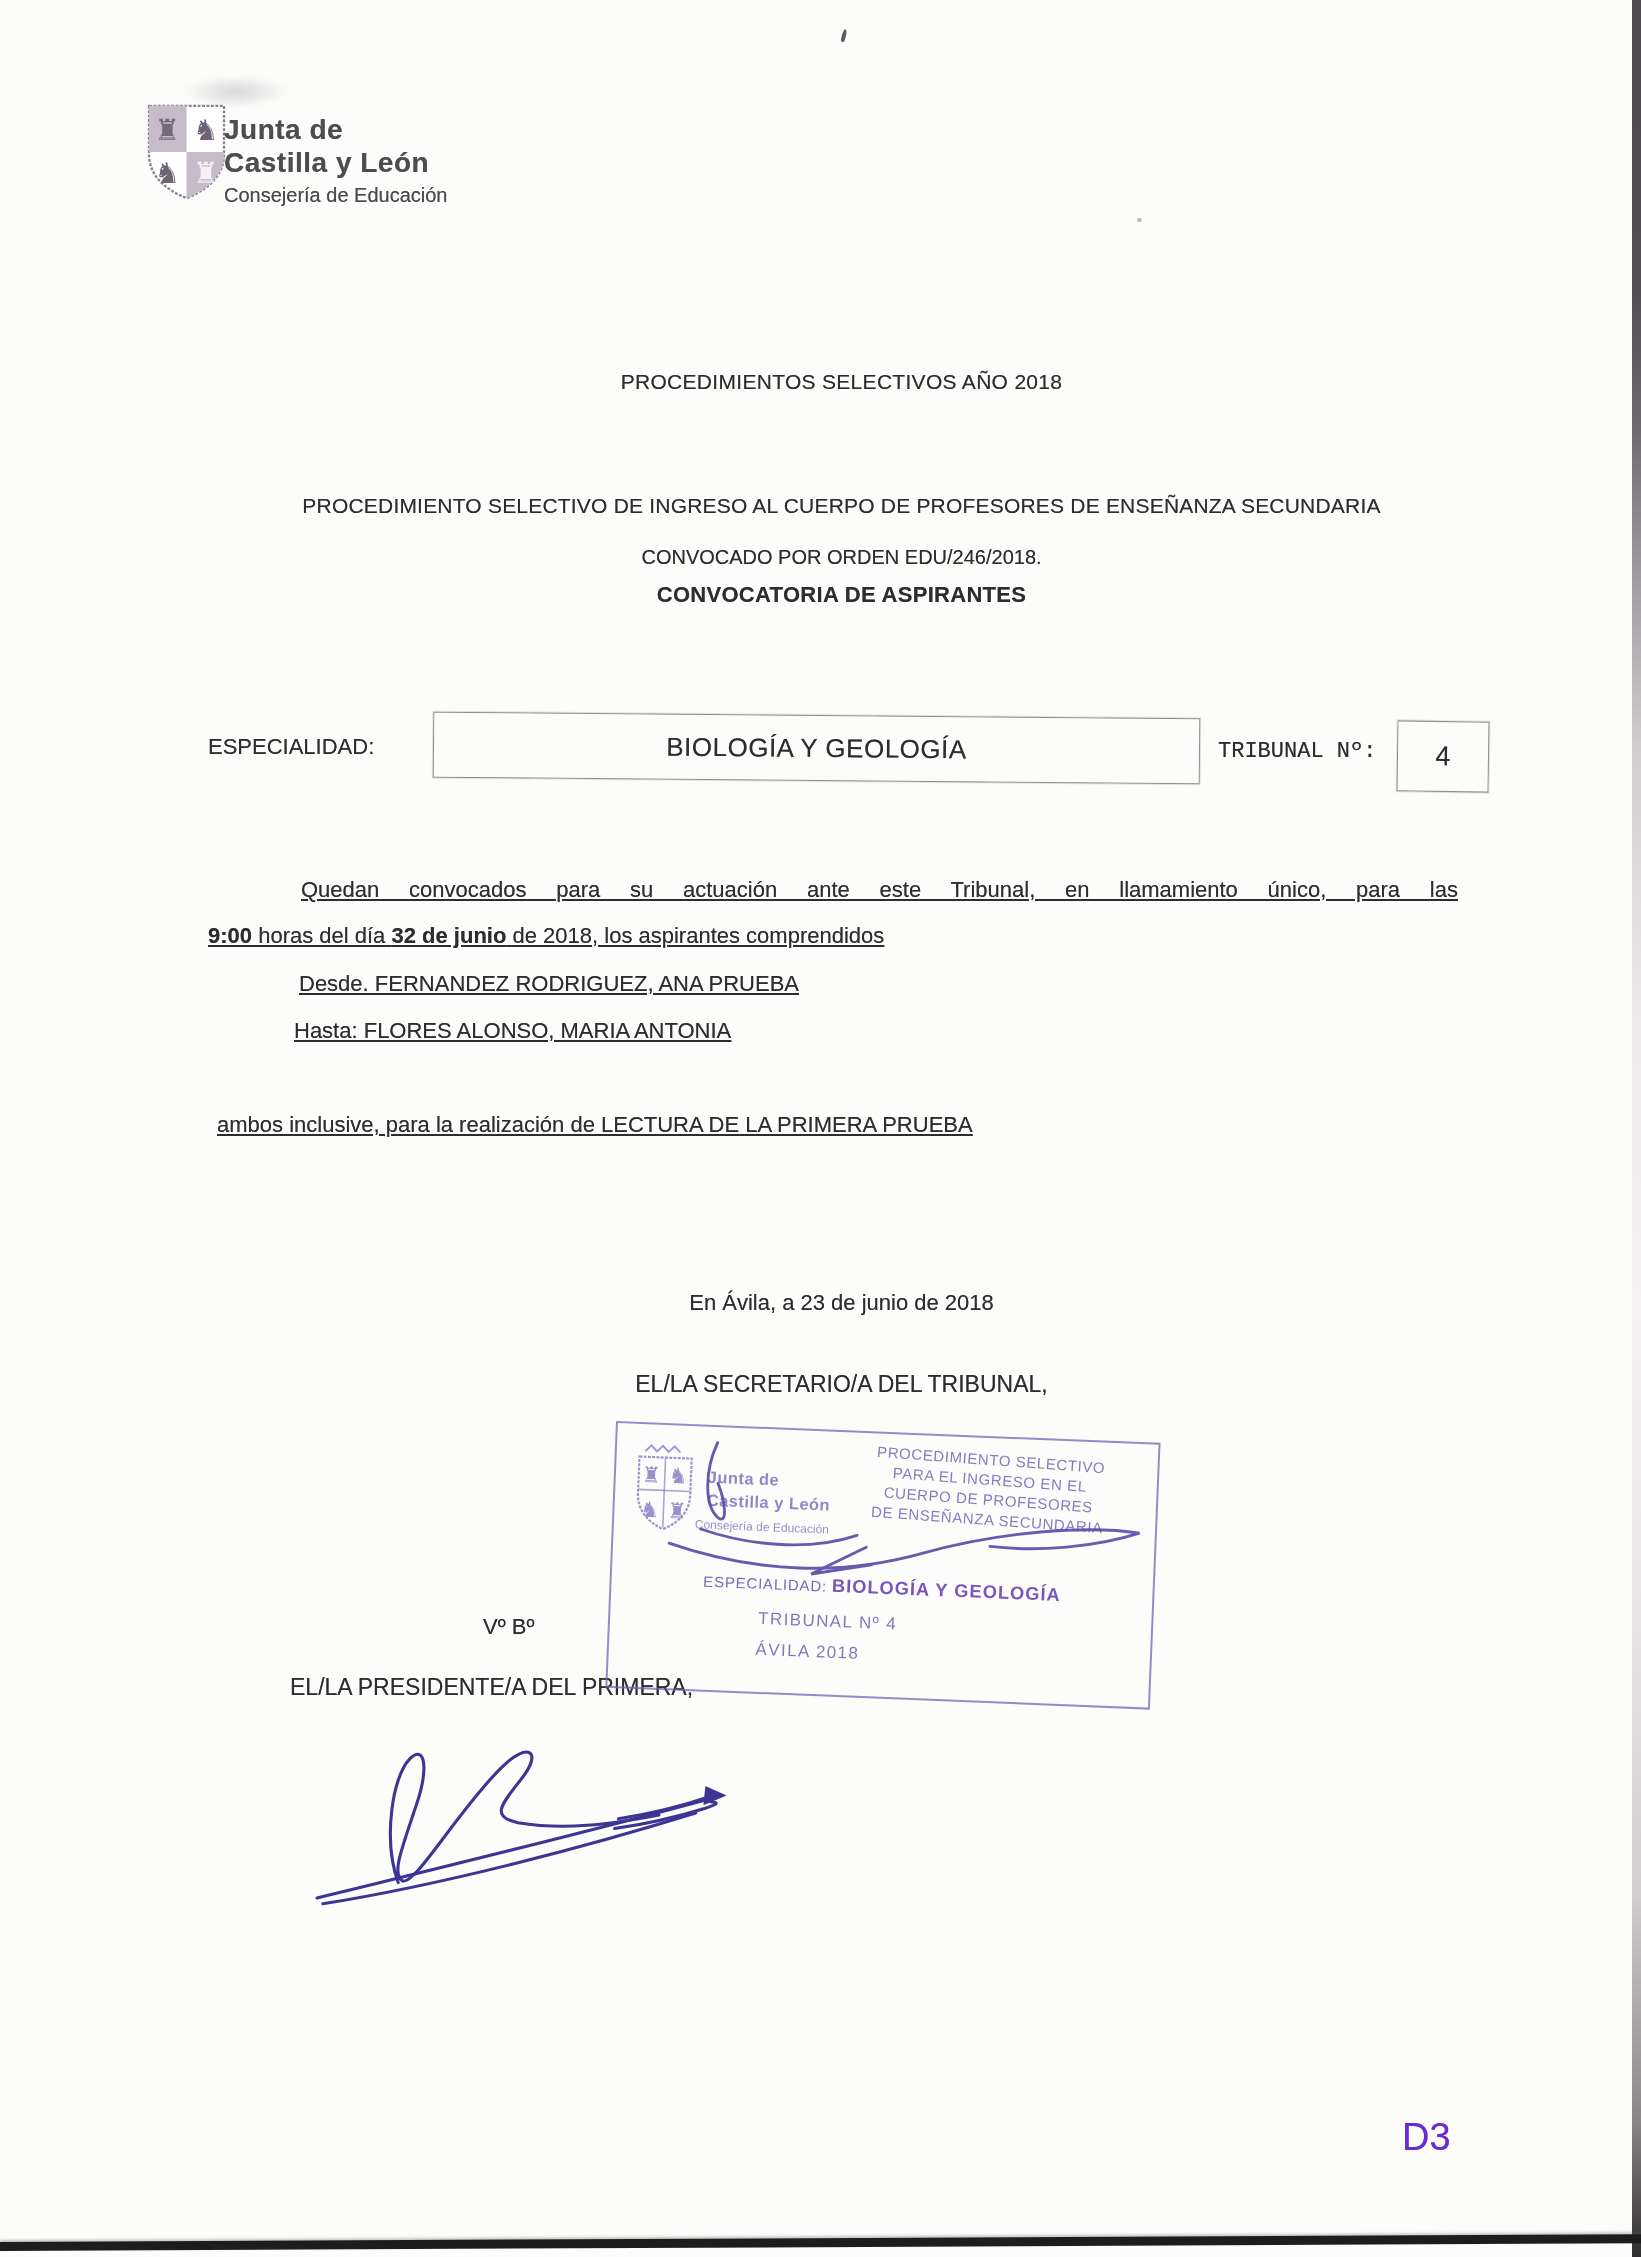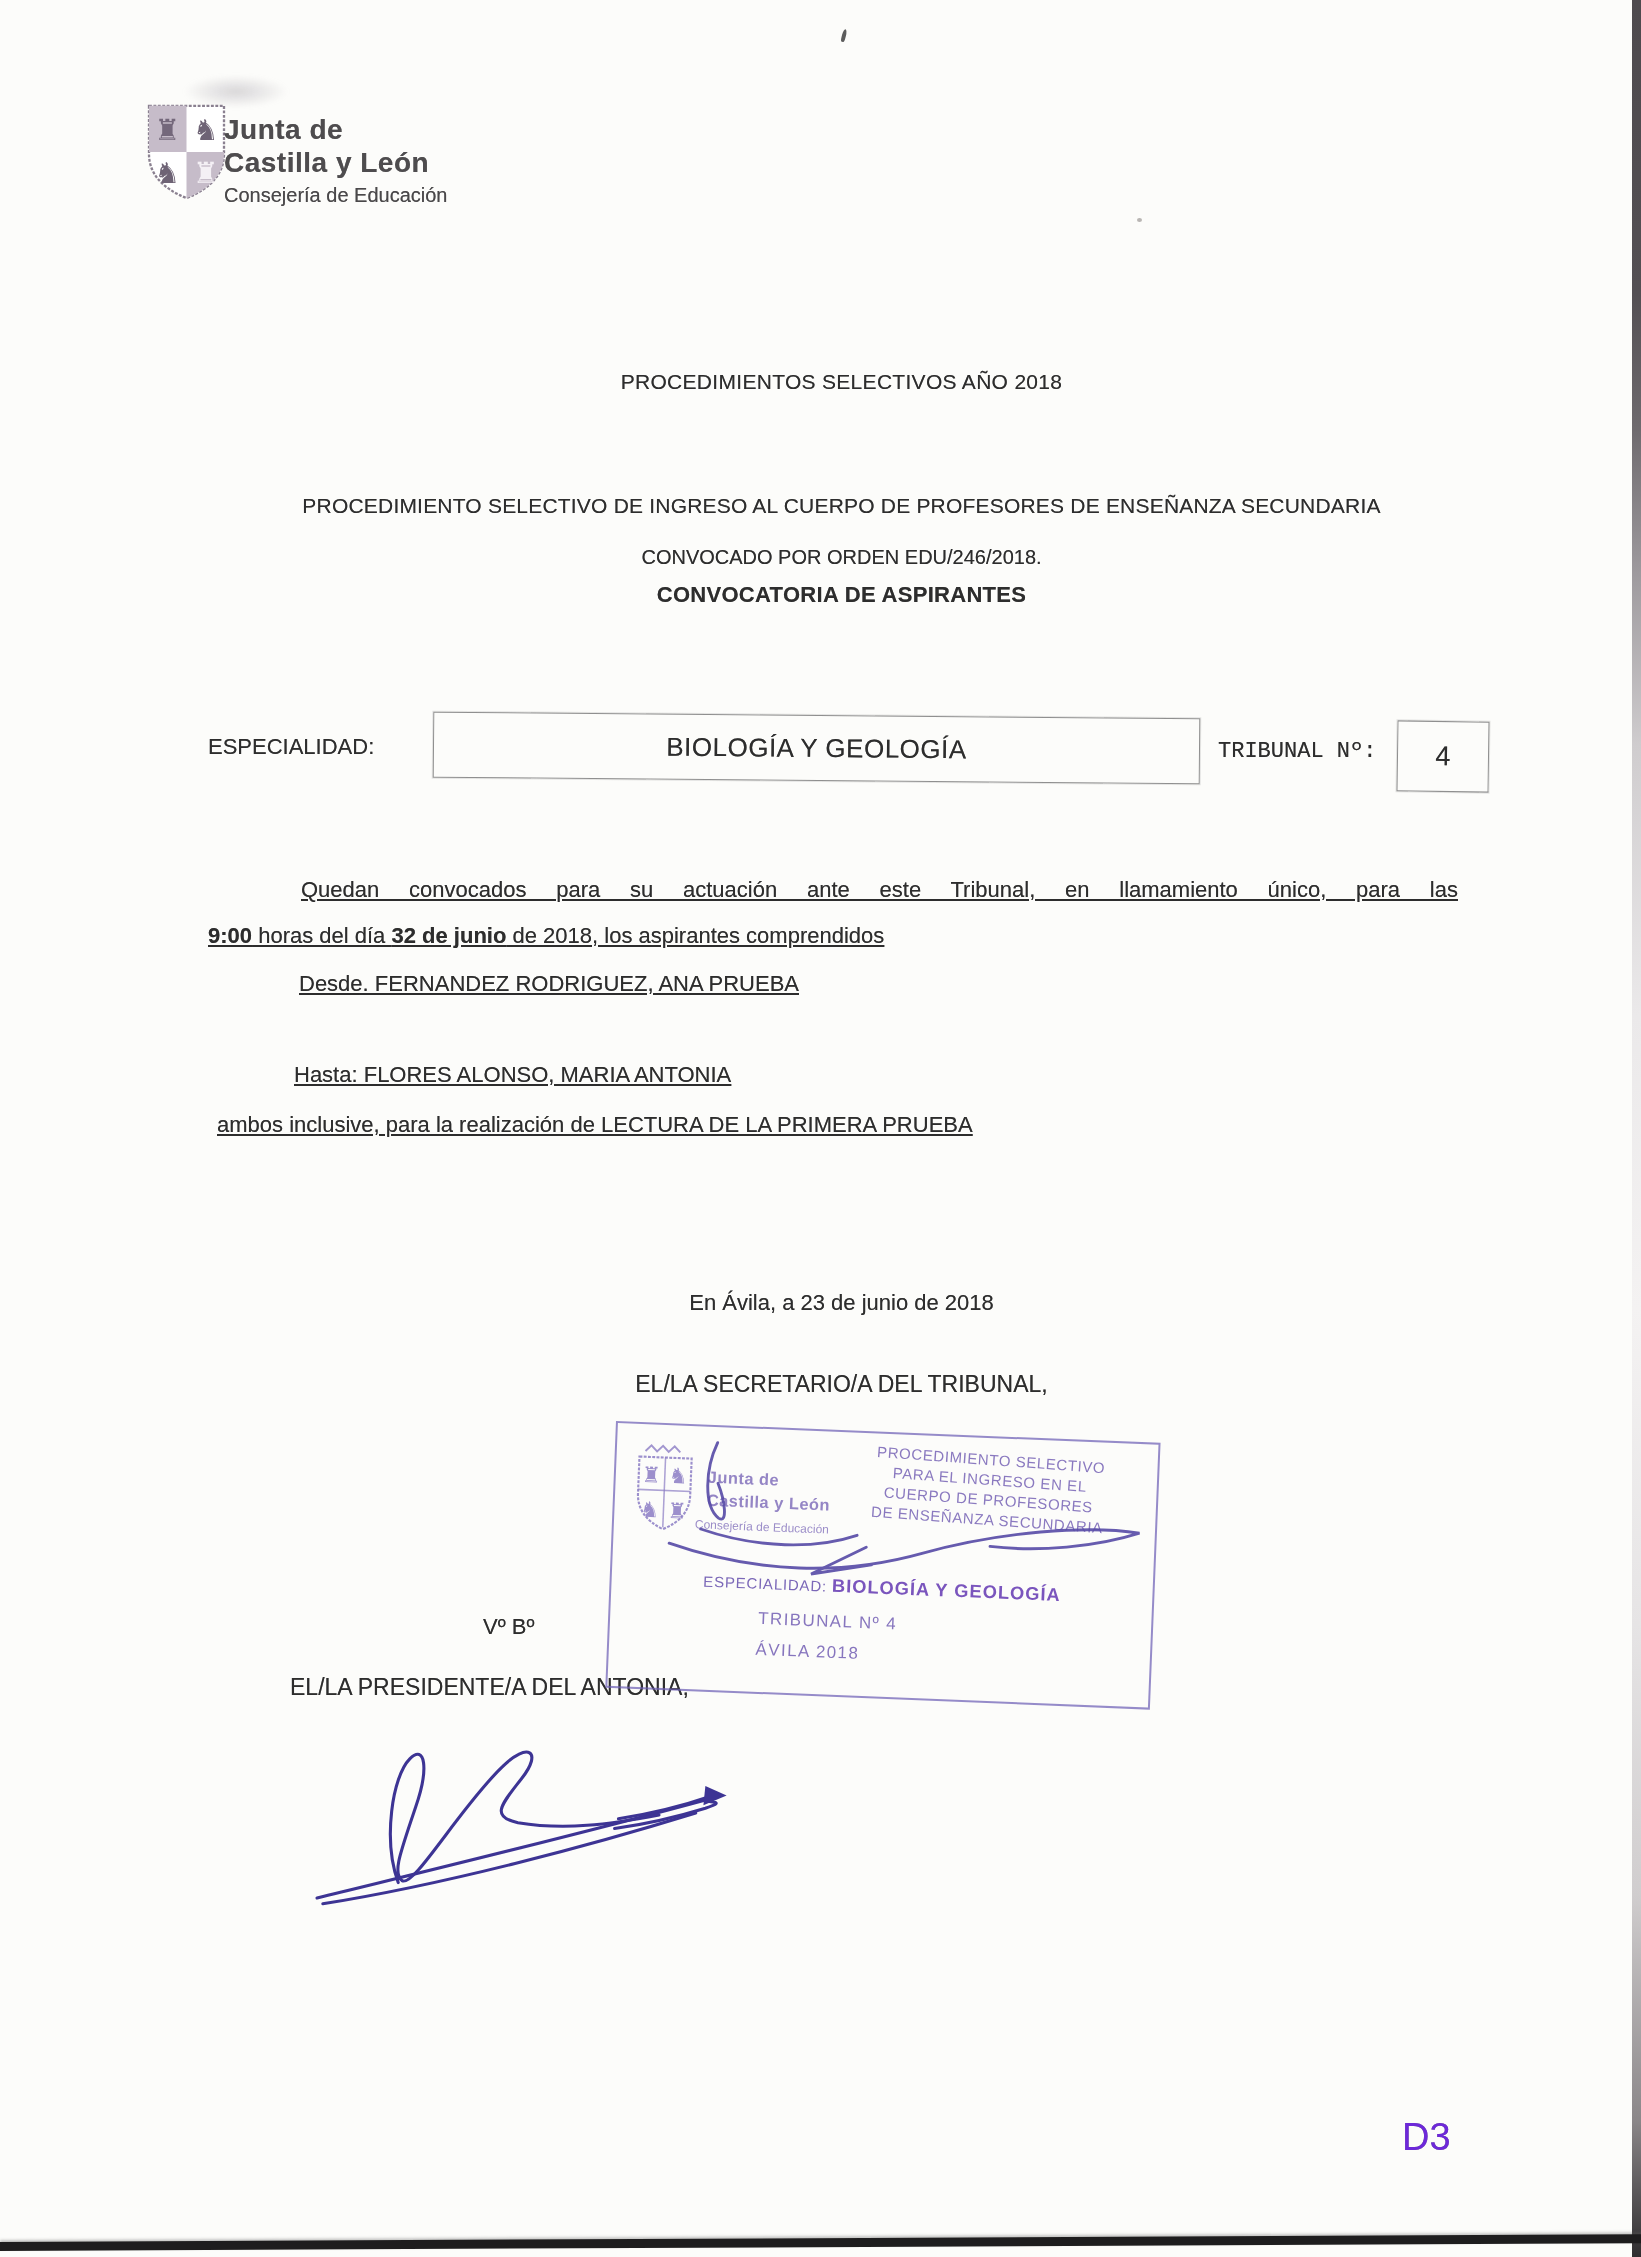--- a/index.html
+++ b/index.html
@@ -36,21 +36,21 @@
     transform:rotate(.8deg);display:flex;align-items:center;justify-content:center;
     box-shadow:0 0 0 1px rgba(160,160,160,.25);}
   .trib-value{font-size:27px;}
 
   
   .b-line{font-size:22px;white-space:nowrap;text-decoration:underline;}
   .b-just{left:220px;top:877px;width:1238px;white-space:normal;
     text-align:justify;text-align-last:justify;text-indent:81px;}
   .b-l2{left:208px;top:923px;}
   .b-from{left:299px;top:971px;}
-  .b-to{left:294px;top:1018px;margin-top:44px;}
+  .b-to{left:294px;top:1018px;}
   .b-incl{left:217px;top:1112px;}
 
   
   .c-place{top:1290px;font-size:22px;}
   .c-secr{top:1371px;font-size:23px;}
   .c-vobo{left:483px;top:1614px;font-size:22px;}
   .c-pres{left:290px;top:1674px;font-size:23px;white-space:nowrap;}
 
   
   .stamp{left:616px;top:1421px;width:541px;height:263px;
@@ -115,21 +115,21 @@
 
   <div class="abs b-line b-just doc-text">Quedan convocados para su actuación ante este Tribunal, en llamamiento único, para las</div>
   <div class="abs b-line b-l2 doc-text"><b>9:00</b><span> horas del día </span><b>32 de junio</b><span> de 2018, los aspirantes comprendidos</span></div>
   <div class="abs b-line b-from doc-text">Desde. FERNANDEZ RODRIGUEZ, ANA PRUEBA</div>
   <div class="abs b-line b-to doc-text">Hasta: FLORES ALONSO, MARIA ANTONIA</div>
   <div class="abs b-line b-incl doc-text">ambos inclusive, para la realización de LECTURA DE LA PRIMERA PRUEBA</div>
 
   <div class="abs centered c-place doc-text">En Ávila, a 23 de junio de 2018</div>
   <div class="abs centered c-secr doc-text">EL/LA SECRETARIO/A DEL TRIBUNAL,</div>
   <div class="abs c-vobo doc-text">Vº Bº</div>
-  <div class="abs c-pres doc-text">EL/LA PRESIDENTE/A DEL ANTONIA,</div>
+  <div class="abs c-pres doc-text">EL/LA PRESIDENTE/A DEL PRIMERA,</div>
 
   <div class="abs stamp">
     <svg class="abs" style="left:15.4px;top:19.3px;" width="68" height="89" viewBox="0 0 70 92">
       <path d="M14 8 L20 2 L26 8 L32 2 L38 8 L44 2 L50 8" fill="none" stroke="#8b7cc4" stroke-width="2" opacity=".8"></path>
       <path d="M8 14 H62 V52 Q62 76 35 88 Q8 76 8 52 Z" fill="none" stroke="#8b7cc4" stroke-width="2.2" stroke-dasharray="3 1.4" opacity=".85"></path>
       <line x1="35" y1="14" x2="35" y2="86" stroke="#8b7cc4" stroke-width="1.6" opacity=".7"></line>
       <line x1="8" y1="48" x2="62" y2="48" stroke="#8b7cc4" stroke-width="1.6" opacity=".7"></line>
       <text x="21" y="40" text-anchor="middle" font-size="22" fill="#8b7cc4" opacity=".85" font-family="DejaVu Sans, sans-serif">♜</text>
       <text x="49" y="40" text-anchor="middle" font-size="22" fill="#8b7cc4" opacity=".85" font-family="DejaVu Sans, sans-serif">♞</text>
       <text x="21" y="76" text-anchor="middle" font-size="22" fill="#8b7cc4" opacity=".85" font-family="DejaVu Sans, sans-serif">♞</text>

